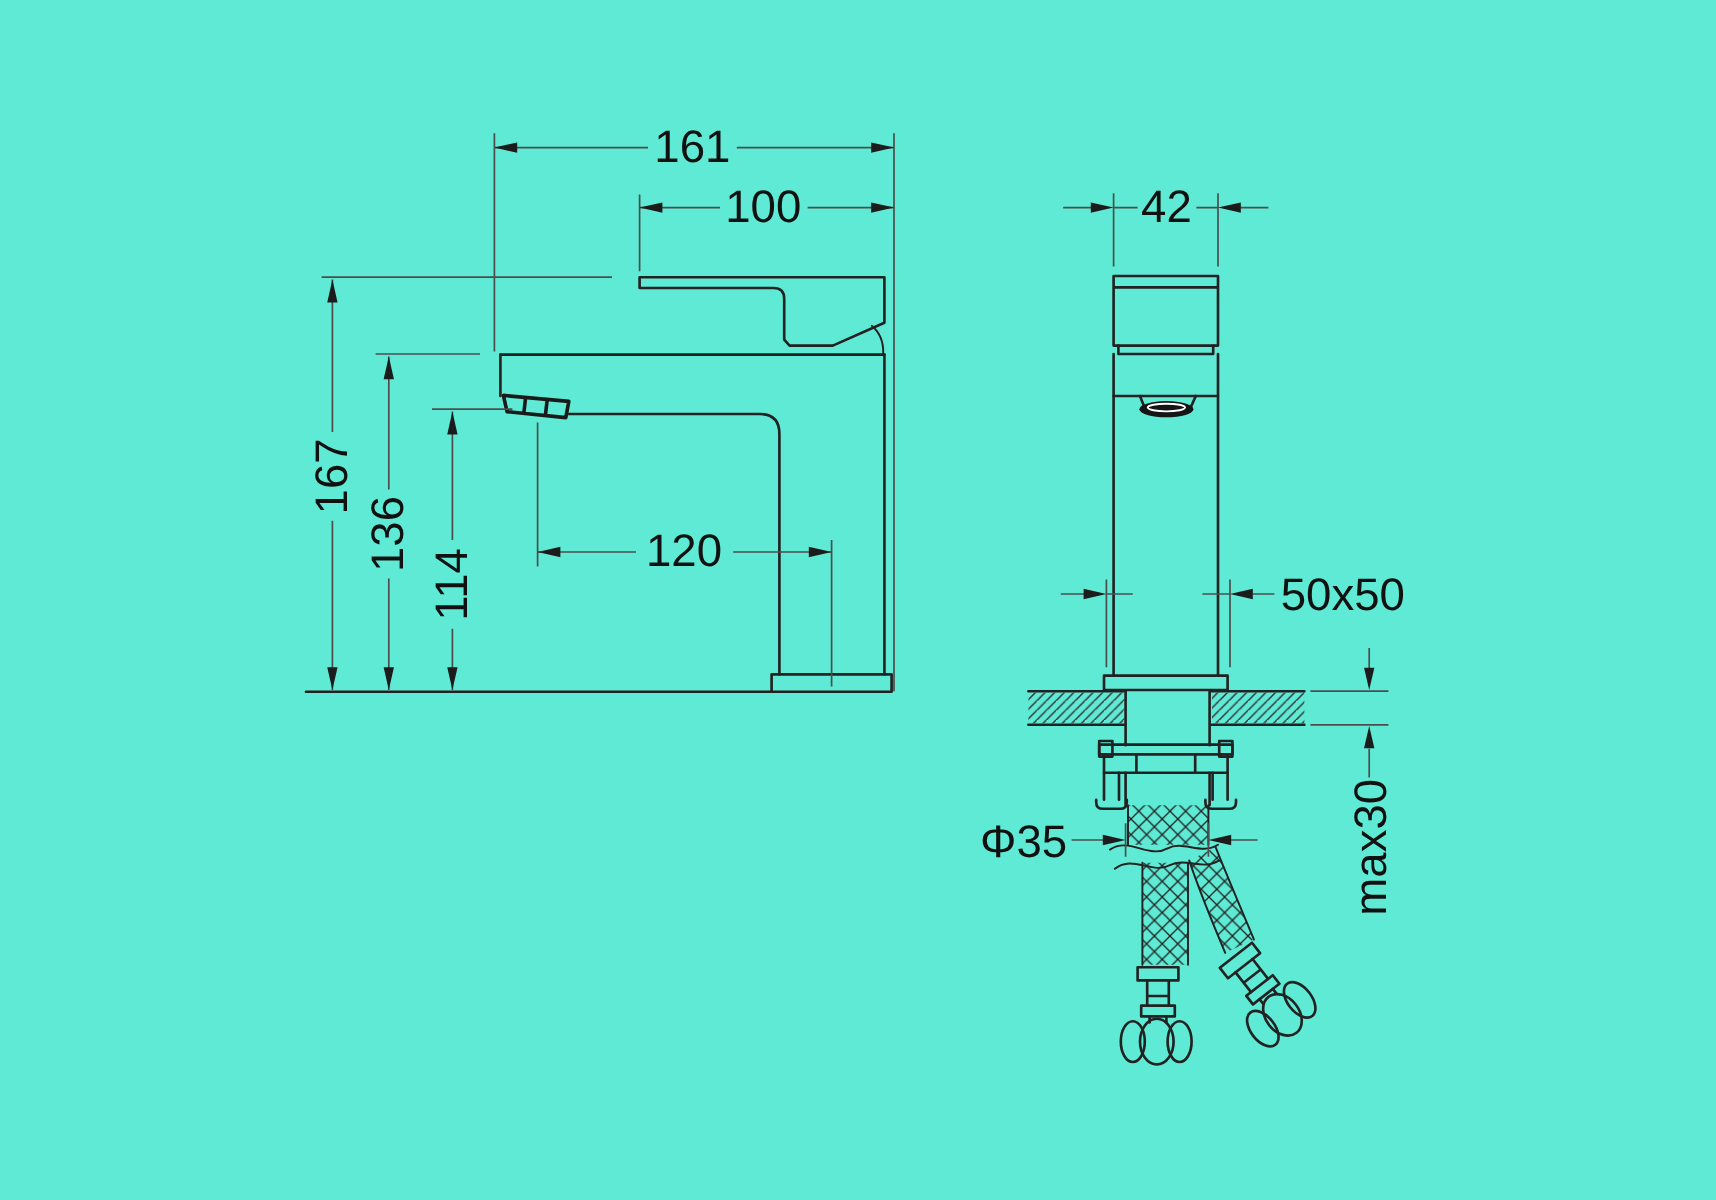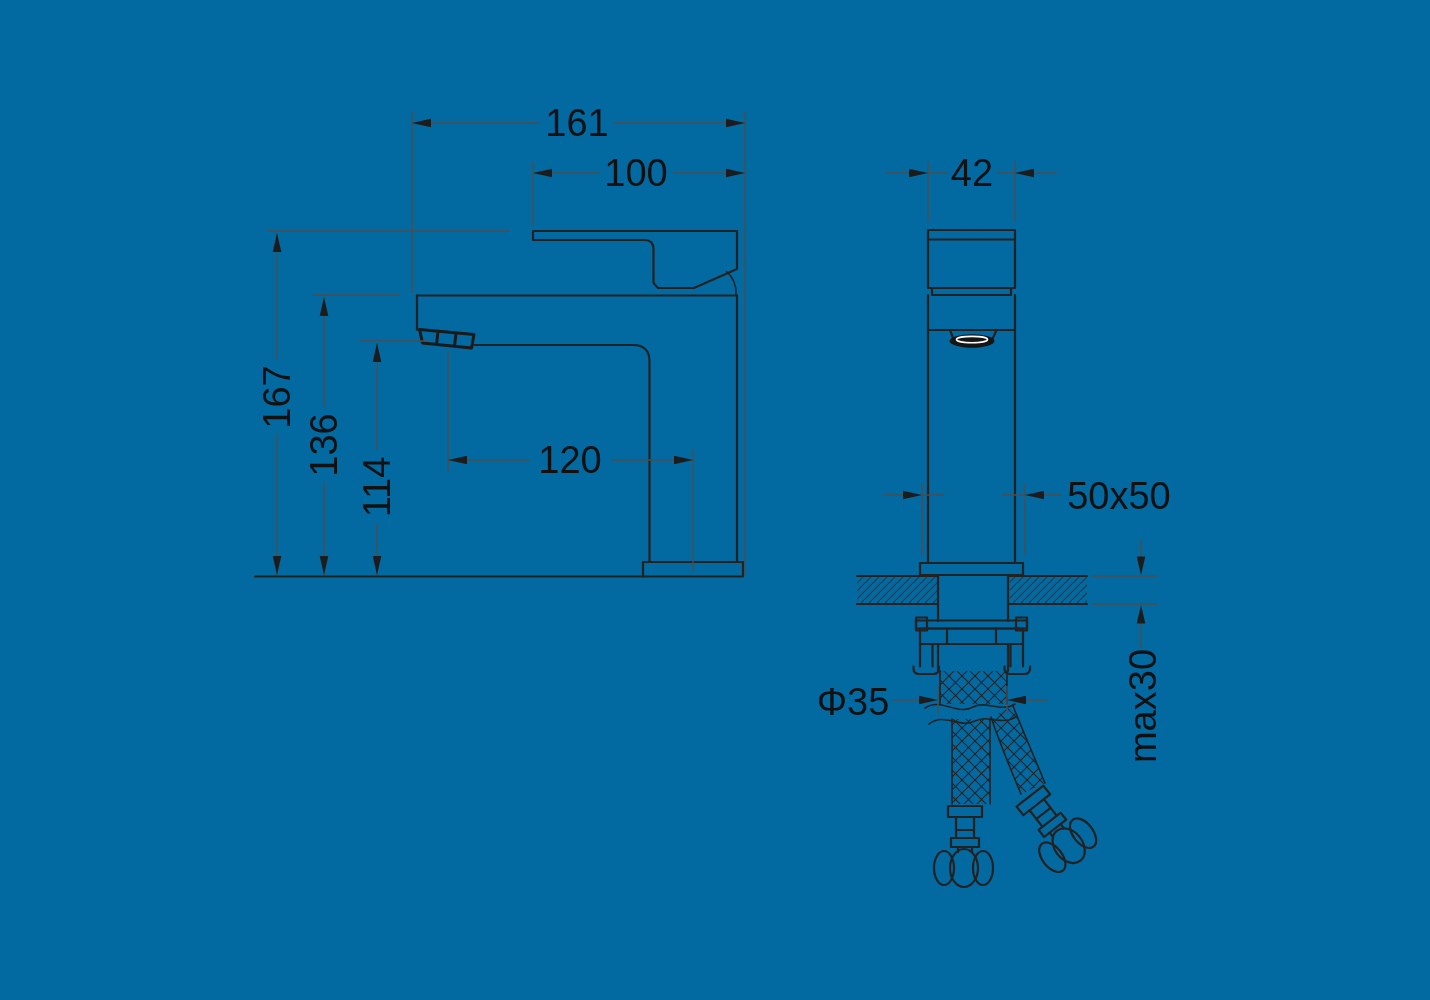--- a/index.html
+++ b/index.html
@@ -1,19 +1,19 @@
 <!DOCTYPE html>
 <html><head>
 <meta charset="utf-8">
 <style>
   html,body{margin:0;padding:0;background:#fff;}
   .stage{
     position:relative;
     width:1430px;height:1000px;
-    background:#0369a1;
+    background:#5eead4;
     font-family:"Liberation Sans", sans-serif;
     overflow:hidden;
   }
   svg{position:absolute;left:0;top:0;}
   .obj{stroke:#222;stroke-width:2.2;fill:none;stroke-linejoin:round;stroke-linecap:round;}
   .obj-thin{stroke:#222;stroke-width:1.6;fill:none;stroke-linecap:round;}
   .obj-thick{stroke:#1a1a1a;stroke-width:3;fill:none;stroke-linejoin:round;}
   .dim{stroke:#4d4d4d;stroke-width:1.4;fill:none;}
   .arrow{fill:#1c1c1c;stroke:none;}
   .dimtext{

